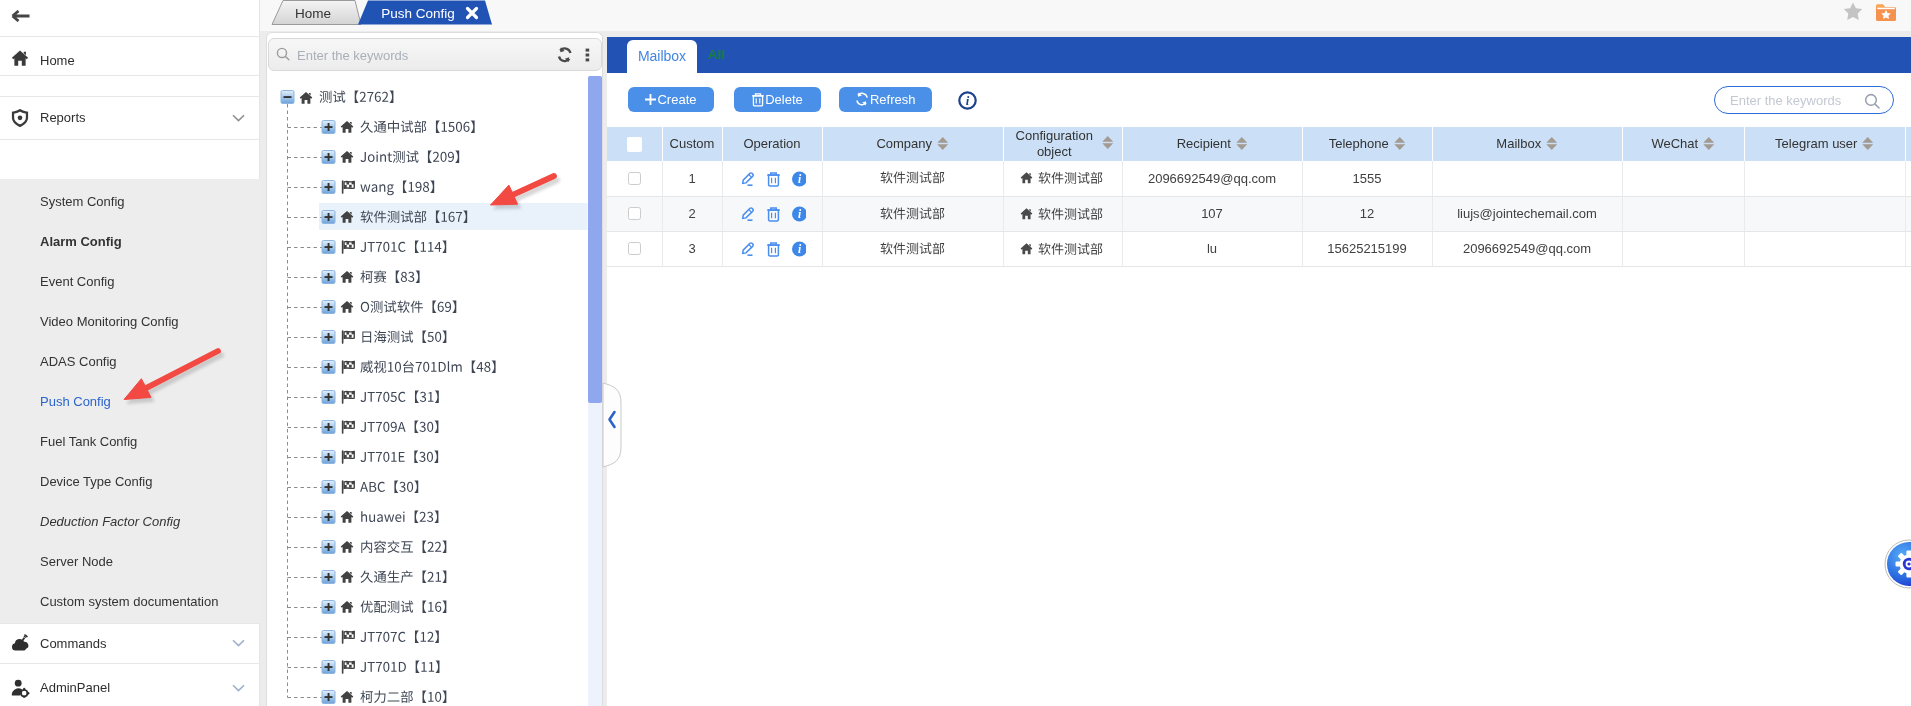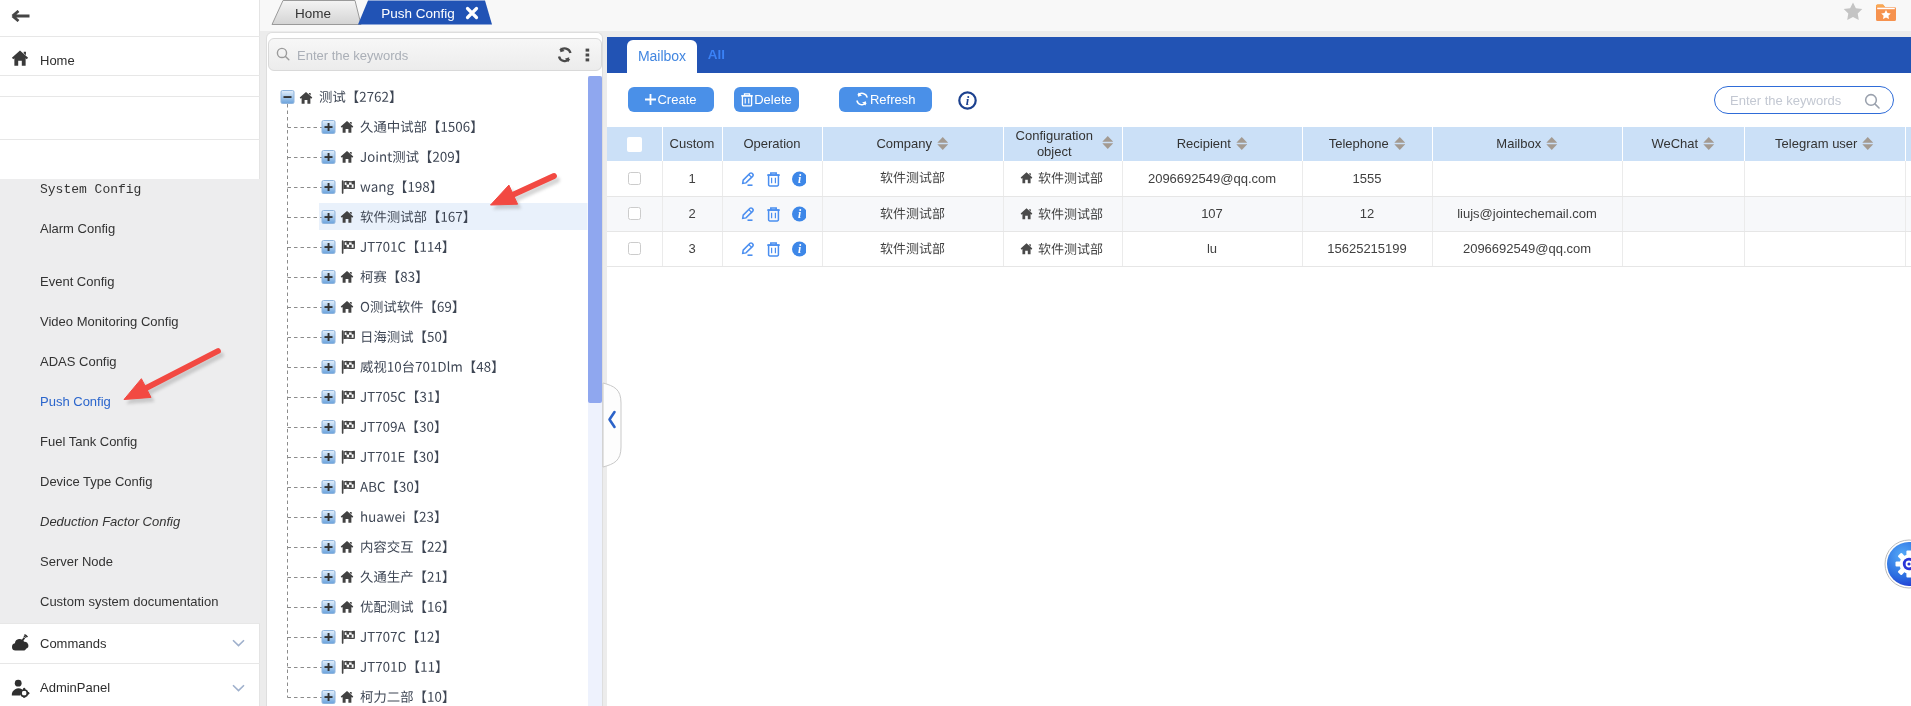--- a/index.html
+++ b/index.html
@@ -14,21 +14,21 @@
 .subitem{position:absolute;left:40px;font-size:13px;color:#333;white-space:nowrap}
 .tabbar{position:absolute;left:260px;top:0;width:1651px;height:31px;background:#f8f8f8}
 .ws{position:absolute;left:260px;top:31px;width:1651px;height:675px;background:#ececec}
 .tree{position:absolute;left:266px;top:32px;width:337px;height:674px;background:#fff;
  border:1px solid #dedede;border-bottom:none;border-radius:6px 6px 0 0}
 .phold{position:absolute;left:30px;top:12px;font-size:15px;color:#b3b3b3}
 .main{position:absolute;left:607px;top:37px;width:1304px;height:669px;background:#fff}
 .bluebar{position:absolute;left:0;top:0;width:1304px;height:36px;background:#2253b4}
 .dtab{position:absolute;left:20px;top:3px;width:70px;height:35px;background:#fff;border-radius:6px 6px 0 0;
  color:#4286e0;font-size:14px;text-align:center;line-height:33px}
-.alltab{position:absolute;left:86px;top:0;width:47px;height:36px;color:#3b82f6;font-weight:bold;font-size:13.5px;
+.alltab{position:absolute;left:86px;top:0;width:47px;height:36px;color:#15803d;font-weight:bold;font-size:13.5px;
  text-align:center;line-height:36px}
 .btn{position:absolute;top:49.5px;height:25.5px;background:#4a90e8;border-radius:6px;color:#fff;font-size:13px;
  display:flex;align-items:center;justify-content:center;gap:0}
 .spill{position:absolute;top:48.5px;left:1107px;width:180px;height:28px;border:1.5px solid #2f6cd8;border-radius:14px;background:#fff}
 .spill span{position:absolute;left:15px;top:6px;font-size:13px;color:#c3c8d2}
 table.grid{position:absolute;left:0;top:90px;border-collapse:collapse;table-layout:fixed;width:1305px;
  font-size:13px;color:#333}
 table.grid th{background:#cbe0f7;height:34px;font-size:13px;font-weight:normal;border-right:1px solid #fff;
  text-align:center;vertical-align:middle;padding:0;line-height:16px}
 table.grid td{height:35px;border-right:1px solid #ebebeb;border-bottom:1px solid #e6e6e6;text-align:center;
@@ -112,23 +112,33 @@
     <div class="div" style="top:663px"></div>
     <div class="mrow" style="top:42px;height:39px">
       <svg class="ic" width="18" height="19" viewBox="0 0 16 16" style="top:8px">
         <g transform="translate(0,-1) scale(1.0)" fill="#3a3a3a">
           <path d="M8 1L15.2 7.4 14 8.8 13 7.9V14.5H9.6V10.2H6.4V14.5H3V7.9L2 8.8 0.8 7.4 8 1Z"></path>
           <path d="M11.3 2.2h2v3l-2-1.8z"></path>
         </g>
       </svg>
       <span class="lbl" style="top:11px">Home</span>
     </div>
+    <div class="mrow" style="top:96px;height:43px">
+      <svg class="ic" width="18" height="18" viewBox="0 0 16 16">
+        <path d="M8 1.1C10 2.5 12.3 2.9 14.2 3.3V8C14.2 11.3 11.2 13.4 8 15C4.8 13.4 1.8 11.3 1.8 8V3.3C3.7 2.9 6 2.5 8 1.1Z" fill="none" stroke="#3a3a3a" stroke-width="2"></path>
+        <circle cx="8" cy="7.8" r="2.1" fill="#3a3a3a"></circle>
+      </svg>
+      <span class="lbl">Reports</span>
+      <svg class="chv" width="13" height="8" viewBox="0 0 13 8">
+        <path d="M1 1.2 6.5 6.6 12 1.2" fill="none" stroke="#8f8f8f" stroke-width="1.6"></path>
+      </svg>
+    </div>
     <div class="sub"></div>
-    <div class="subitem" style="top:182px;font-family:Liberation Mono, monospace;">System Config</div>
-    <div class="subitem" style="top:221px;">Alarm Config</div>
+    <div class="subitem" style="top:194px;">System Config</div>
+    <div class="subitem" style="top:234px;font-weight:bold;">Alarm Config</div>
     <div class="subitem" style="top:274px;">Event Config</div>
     <div class="subitem" style="top:314px;text-align:right;">Video Monitoring Config</div>
     <div class="subitem" style="top:354px;">ADAS Config</div>
     <div class="subitem" style="top:394px;color:#2a65cc">Push Config</div>
     <div class="subitem" style="top:434px;">Fuel Tank Config</div>
     <div class="subitem" style="top:474px;">Device Type Config</div>
     <div class="subitem" style="top:514px;font-style:italic;">Deduction Factor Config</div>
     <div class="subitem" style="top:554px;">Server Node</div>
     <div class="subitem" style="top:594px;">Custom system documentation</div>
     <div class="mrow" style="top:669px;height:37px">
@@ -744,21 +754,21 @@
 <div class="main">
     <div class="bluebar"></div>
     <div class="dtab">Mailbox</div>
     <div class="alltab">All</div>
     <div class="btn" style="left:20.5px;width:86px">
       <svg width="13" height="13" viewBox="0 0 13 13">
         <path d="M6.5 1V12M1 6.5H12" stroke="#fff" stroke-width="1.8"></path>
       </svg>
       <span>Create</span>
     </div>
-    <div class="btn" style="left:126.5px;width:65px">
+    <div class="btn" style="left:126.5px;width:87px">
       <svg width="14" height="15" viewBox="0 0 15 15">
         <g transform="translate(0,0) scale(1.0)" fill="none" stroke="#fff" stroke-width="1.4">
           <path d="M1.2 3.6H13.8"></path>
           <path d="M4.8 3.4V1.4H10.2V3.4"></path>
           <path d="M2.6 3.6H12.4V13.2A1.2 1.2 0 0 1 11.2 14.4H3.8A1.2 1.2 0 0 1 2.6 13.2Z"></path>
           <path d="M5.6 6.2V11.8M9.4 6.2V11.8" stroke-width="1.2"></path>
         </g>
       </svg>
       <span>Delete</span>
     </div>

